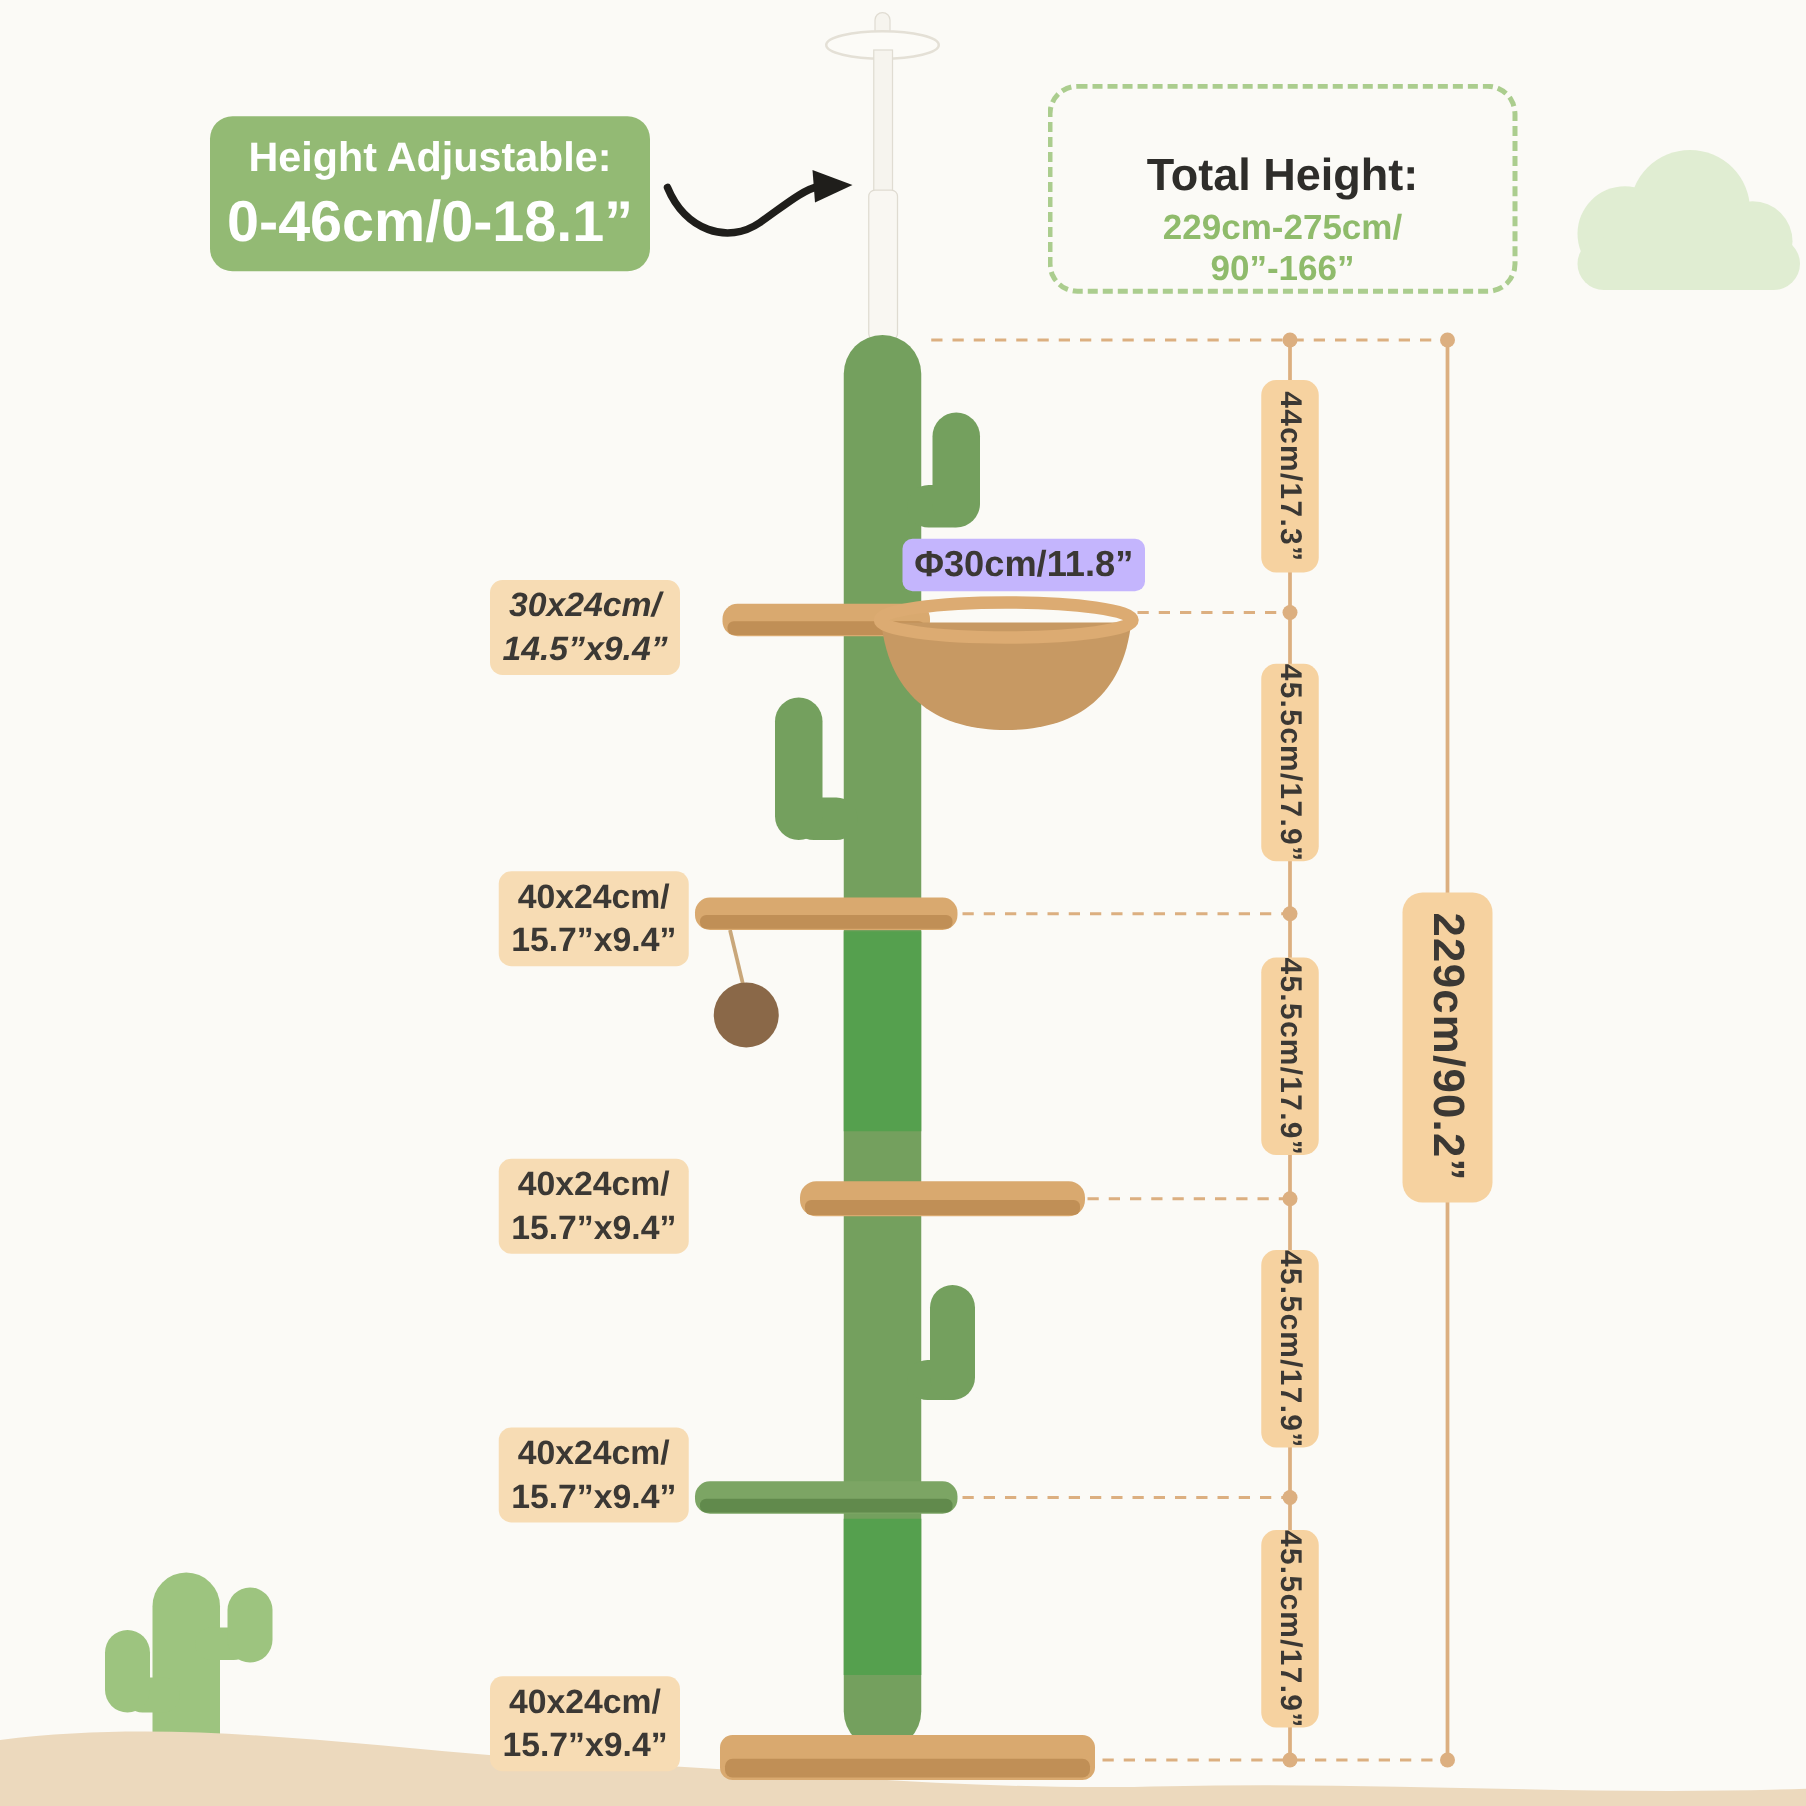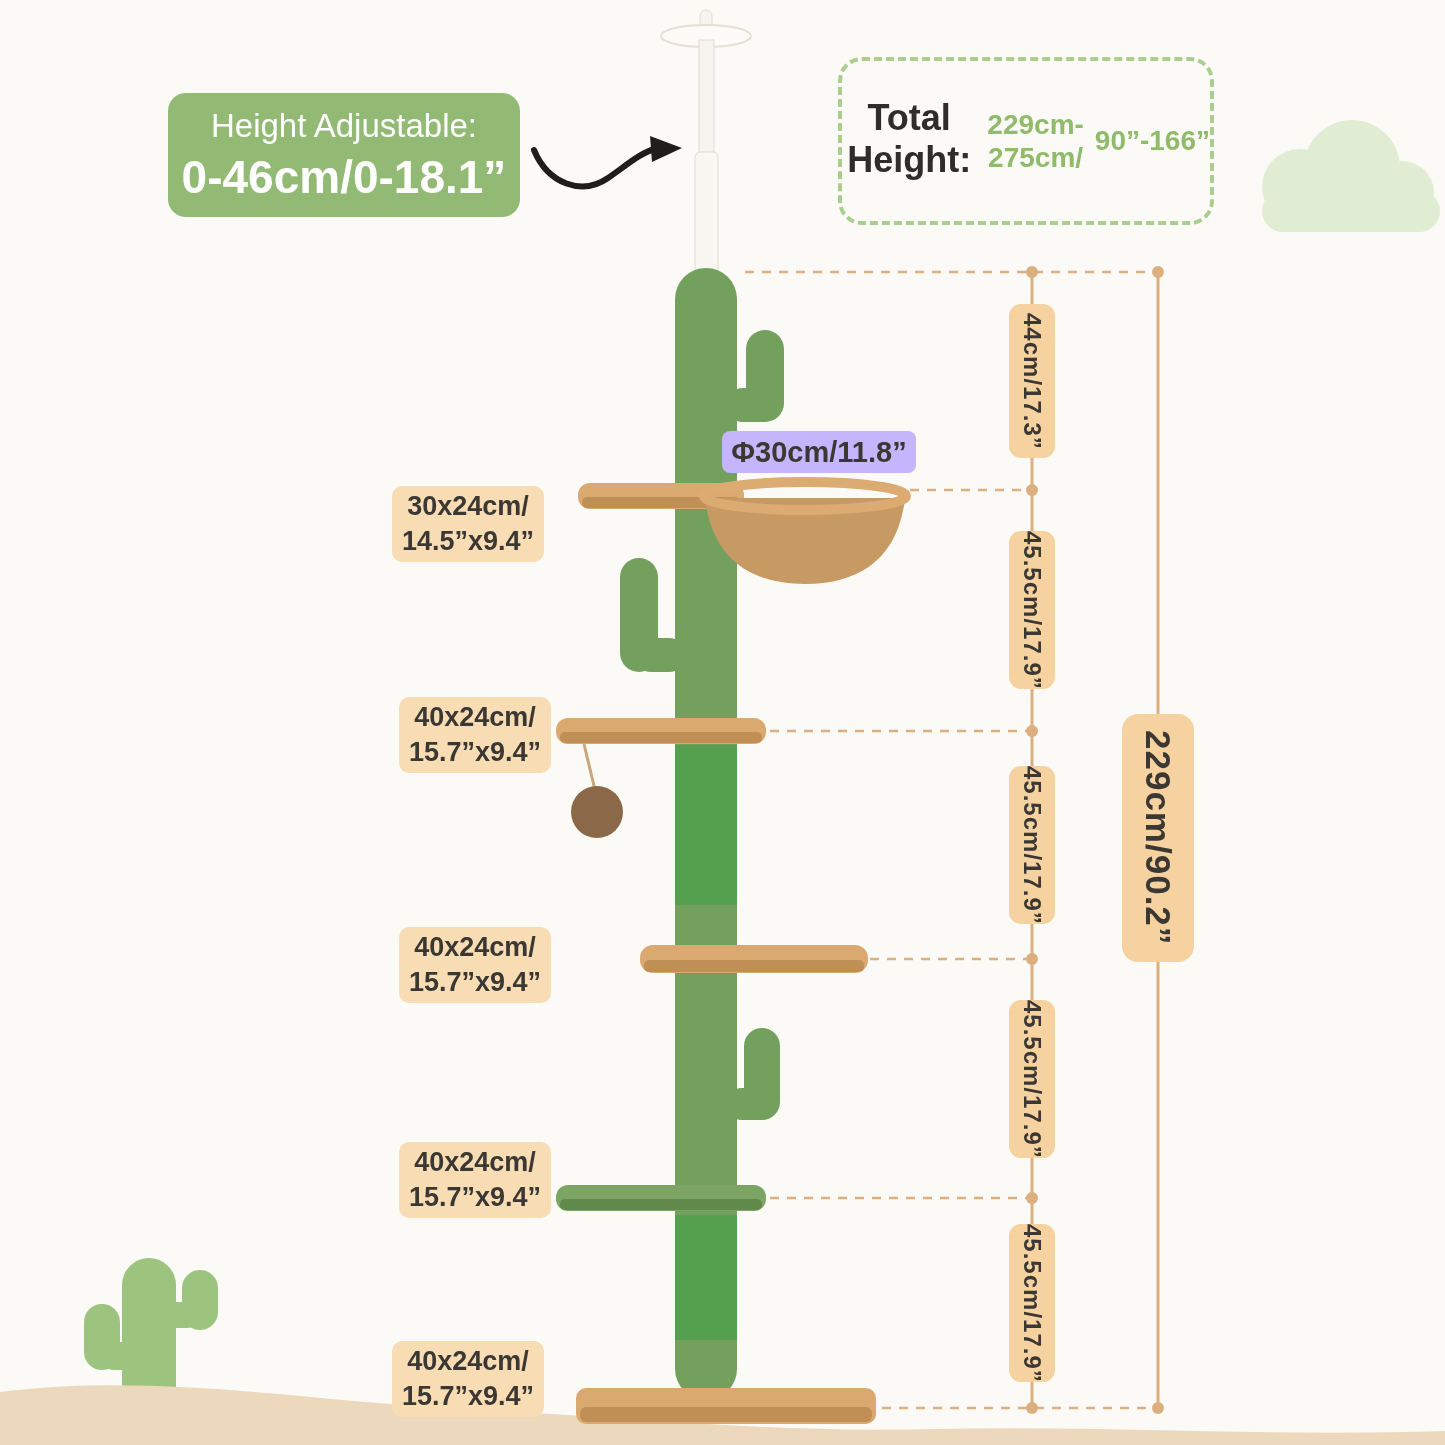--- a/index.html
+++ b/index.html
@@ -2,31 +2,31 @@
 <html><head>
 <meta charset="utf-8">
 <style>
   html,body{margin:0;padding:0;background:#fbfaf6;font-family:"Liberation Sans",sans-serif;}
   .canvas{position:relative;width:1445px;height:1445px;margin:0 auto;background:#fbfaf6;overflow:hidden;}
   .abs{position:absolute;}
   .art{left:0;top:0;}
 
   .badge-green{left:168px;top:93px;width:352px;height:124px;background:#93ba74;border-radius:18px;
     display:flex;flex-direction:column;justify-content:center;align-items:center;gap:5px;text-align:center;}
-  .badge-green .t1{color:#ffffff;font-weight:400;font-size:33px;}
+  .badge-green .t1{color:#ffffff;font-weight:700;font-size:33px;}
   .badge-green .t2{color:#ffffff;font-weight:700;font-size:46px;}
 
-  .box-total{left:838px;top:57px;width:368px;height:160px;border:4px dashed #abcd8e;border-radius:24px;
-    display:flex;flex-direction:row;justify-content:flex-start;align-items:center;text-align:center;}
+  .box-total{left:838px;top:67px;width:368px;height:160px;border:4px dashed #abcd8e;border-radius:24px;
+    display:flex;flex-direction:column;justify-content:flex-end;align-items:center;text-align:center;}
   .box-total .t1{color:#2e2d2a;font-size:36px;font-weight:700;margin-bottom:4px;}
   .box-total .t2{color:#8fbb6b;font-size:28px;font-weight:700;line-height:1.18;}
 
   .size-label{width:152px;height:76px;background:#f7dcb4;border-radius:10px;color:#3b3834;font-weight:700;
     font-size:27px;line-height:1.3;display:flex;flex-direction:column;justify-content:center;align-items:center;text-align:center;}
-  .pos-l1{left:392px;top:486px;}
+  .pos-l1{left:392px;top:464px;font-style:italic;}
   .pos-l2{left:399px;top:697px;}
   .pos-l3{left:399px;top:927px;}
   .pos-l4{left:399px;top:1142px;}
   .pos-l5{left:392px;top:1341px;}
 
   .dia-label{left:722px;top:431px;width:194px;height:42px;background:#c4b5fd;border-radius:8px;color:#3b3834;
     font-weight:700;font-size:29px;display:flex;justify-content:center;align-items:center;}
 
   .seg-label{left:1009px;width:46px;background:#f6d2a0;border-radius:12px;color:#3b3834;font-weight:700;
     font-size:24px;writing-mode:vertical-rl;display:flex;justify-content:center;align-items:center;letter-spacing:1px;}

